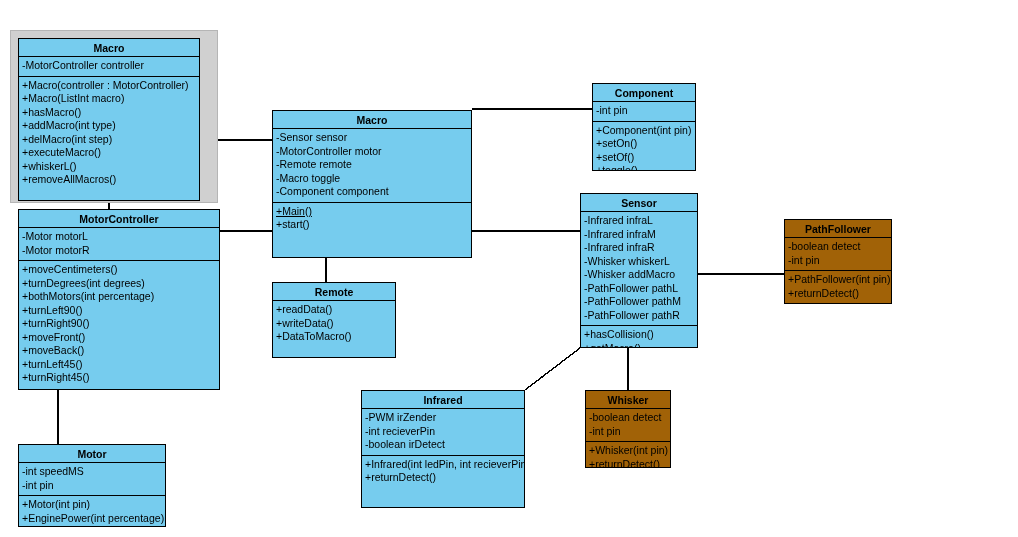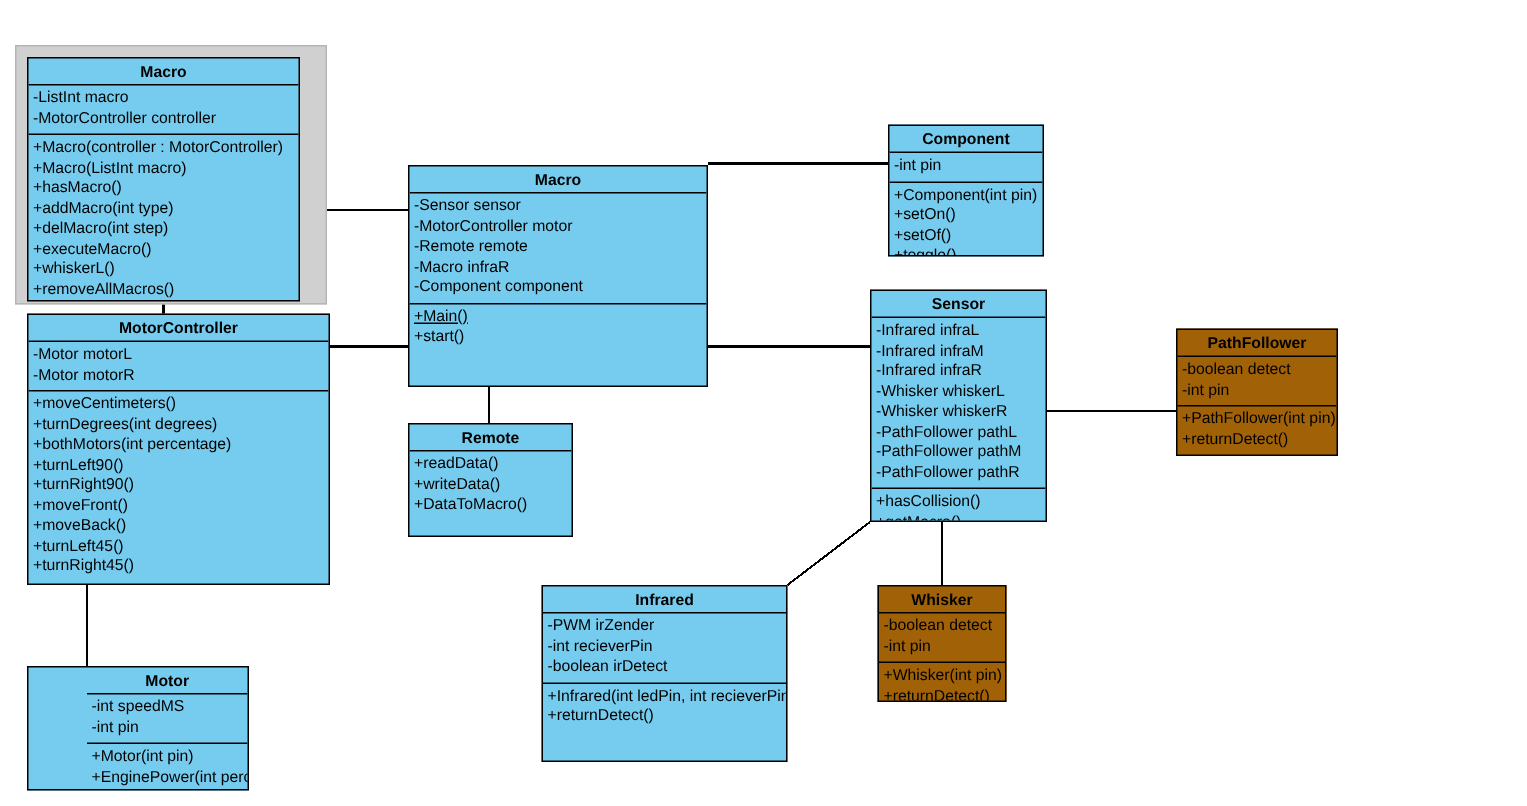--- a/index.html
+++ b/index.html
@@ -82,21 +82,20 @@
       <line x1="472" y1="89" x2="592" y2="89" stroke="#000000" stroke-width="1.4" shape-rendering="crispEdges"></line>
       <line x1="472" y1="211" x2="580" y2="211" stroke="#000000" stroke-width="1.4" shape-rendering="crispEdges"></line>
       <line x1="676" y1="254" x2="800" y2="254" stroke="#000000" stroke-width="1.4" shape-rendering="crispEdges"></line>
       <line x1="580" y1="328" x2="525" y2="370" stroke="#000000" stroke-width="1.4" shape-rendering="crispEdges"></line>
       <line x1="628" y1="328" x2="628" y2="370" stroke="#000000" stroke-width="1.4" shape-rendering="crispEdges"></line>
     </svg>
 <div class="selection-frame" style="left: 10px; top: 10px; width: 208px; height: 173px;"></div>
     <div class="uml-class" style="left: 18px; top: 18px; width: 182px; height: 163px; background: rgb(118, 204, 238); border-color: rgb(0, 0, 0);">
       <div class="uml-title">Macro</div>
       <div class="compartment">
-        <div class="member">-ListInt macro</div>
         <div class="member">-MotorController controller</div>
       </div>
       <div class="compartment last">
         <div class="member">+Macro(controller : MotorController)</div>
         <div class="member">+Macro(ListInt macro)</div>
         <div class="member">+hasMacro()</div>
         <div class="member">+addMacro(int type)</div>
         <div class="member">+delMacro(int step)</div>
         <div class="member">+executeMacro()</div>
         <div class="member">+whiskerL()</div>
@@ -114,46 +113,46 @@
         <div class="member">+turnDegrees(int degrees)</div>
         <div class="member">+bothMotors(int percentage)</div>
         <div class="member">+turnLeft90()</div>
         <div class="member">+turnRight90()</div>
         <div class="member">+moveFront()</div>
         <div class="member">+moveBack()</div>
         <div class="member">+turnLeft45()</div>
         <div class="member">+turnRight45()</div>
       </div>
     </div>
-    <div class="uml-class" style="left: 18px; top: 424px; width: 148px; height: 83px; background: rgb(118, 204, 238); border-color: rgb(0, 0, 0); padding-left: 39px;">
+    <div class="uml-class" style="left: 18px; top: 424px; width: 148px; height: 83px; background: rgb(118, 204, 238); border-color: rgb(0, 0, 0);">
       <div class="uml-title">Motor</div>
       <div class="compartment">
         <div class="member">-int speedMS</div>
         <div class="member">-int pin</div>
       </div>
       <div class="compartment last">
         <div class="member">+Motor(int pin)</div>
         <div class="member">+EnginePower(int percentage)</div>
       </div>
     </div>
     <div class="uml-class" style="left: 272px; top: 90px; width: 200px; height: 148px; background: rgb(118, 204, 238); border-color: rgb(0, 0, 0);">
       <div class="uml-title">Macro</div>
       <div class="compartment">
         <div class="member">-Sensor sensor</div>
         <div class="member">-MotorController motor</div>
         <div class="member">-Remote remote</div>
-        <div class="member">-Macro infraR</div>
+        <div class="member">-Macro toggle</div>
         <div class="member">-Component component</div>
       </div>
       <div class="compartment last">
         <div class="member static">+Main()</div>
         <div class="member">+start()</div>
       </div>
     </div>
-    <div class="uml-class" style="left: 272px; top: 262px; width: 110px; height: 76px; background: rgb(118, 204, 238); border-color: rgb(0, 0, 0);">
+    <div class="uml-class" style="left: 272px; top: 262px; width: 124px; height: 76px; background: rgb(118, 204, 238); border-color: rgb(0, 0, 0);">
       <div class="uml-title">Remote</div>
       <div class="compartment last">
         <div class="member">+readData()</div>
         <div class="member">+writeData()</div>
         <div class="member">+DataToMacro()</div>
       </div>
     </div>
     <div class="uml-class" style="left: 592px; top: 63px; width: 104px; height: 88px; background: rgb(118, 204, 238); border-color: rgb(0, 0, 0);">
       <div class="uml-title">Component</div>
       <div class="compartment">
@@ -166,21 +165,21 @@
         <div class="member">+toggle()</div>
       </div>
     </div>
     <div class="uml-class" style="left: 580px; top: 173px; width: 118px; height: 155px; background: rgb(118, 204, 238); border-color: rgb(0, 0, 0);">
       <div class="uml-title">Sensor</div>
       <div class="compartment">
         <div class="member">-Infrared infraL</div>
         <div class="member">-Infrared infraM</div>
         <div class="member">-Infrared infraR</div>
         <div class="member">-Whisker whiskerL</div>
-        <div class="member">-Whisker whiskerR</div>
+        <div class="member">-Whisker addMacro</div>
         <div class="member">-PathFollower pathL</div>
         <div class="member">-PathFollower pathM</div>
         <div class="member">-PathFollower pathR</div>
       </div>
       <div class="compartment last">
         <div class="member">+hasCollision()</div>
         <div class="member">+getMacro()</div>
       </div>
     </div>
     <div class="uml-class" style="left: 784px; top: 199px; width: 108px; height: 85px; background: #a16207; border-color: rgb(0, 0, 0);">

